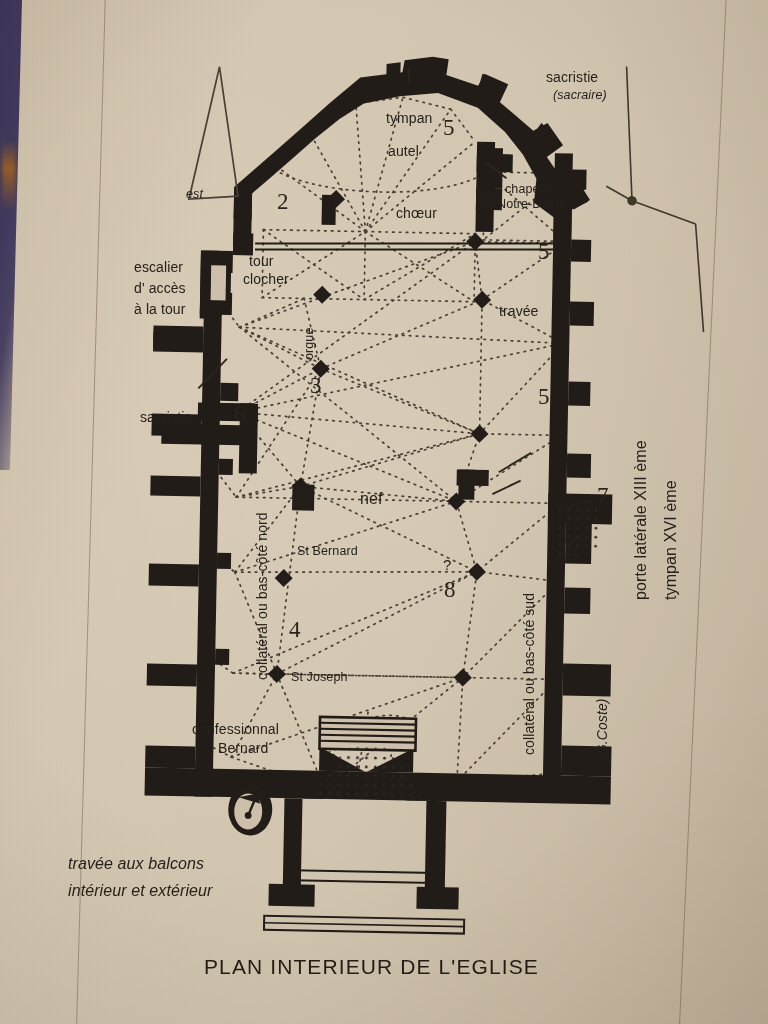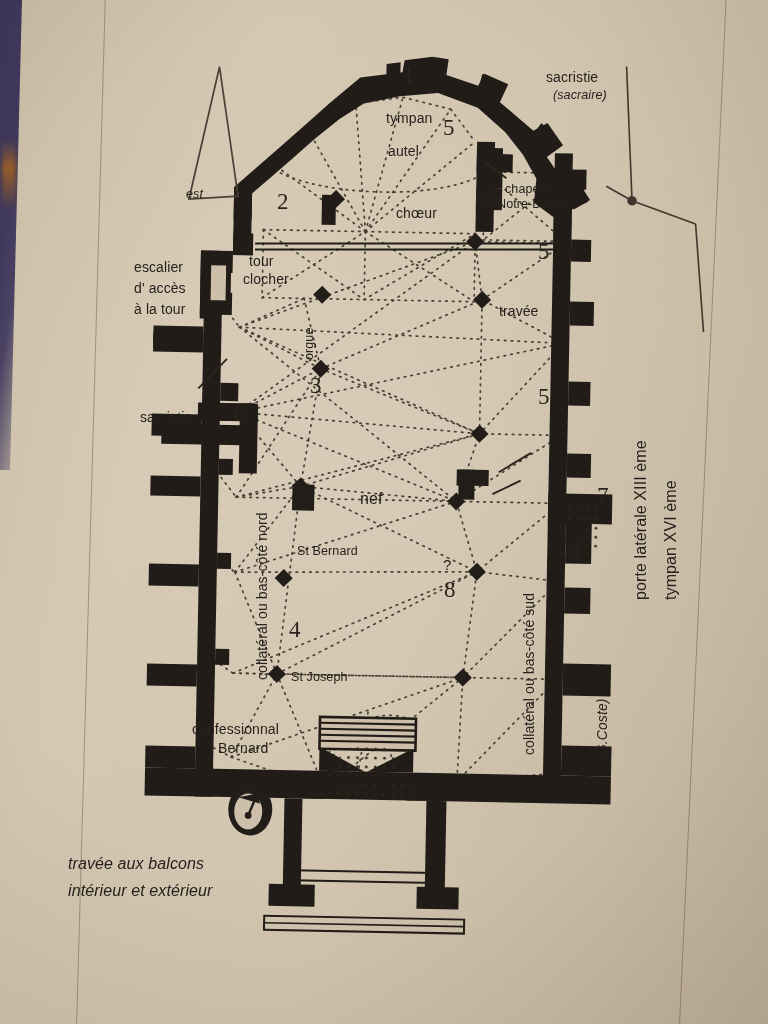--- a/index.html
+++ b/index.html
@@ -424,14 +424,15 @@
   <div class="lbl med" style="left:218px; top:741px;">Bernard</div>
 
   <div class="lbl big rot90" style="left:632px; top:600px;">porte latérale XIII ème</div>
   <div class="lbl big rot90" style="left:662px; top:600px;">tympan XVI ème</div>
 
   <div class="lbl med ital rot90" style="left:595px; top:760px;">(G.Coste)</div>
 
   <div class="lbl big ital" style="left:68px; top:855px;">travée aux balcons</div>
   <div class="lbl big ital" style="left:68px; top:882px;">intérieur et extérieur</div>
 
+  <div class="title" style="left:204px; top:955px;">PLAN INTERIEUR DE L'EGLISE</div>
 
 </div>
 
 </body></html>

